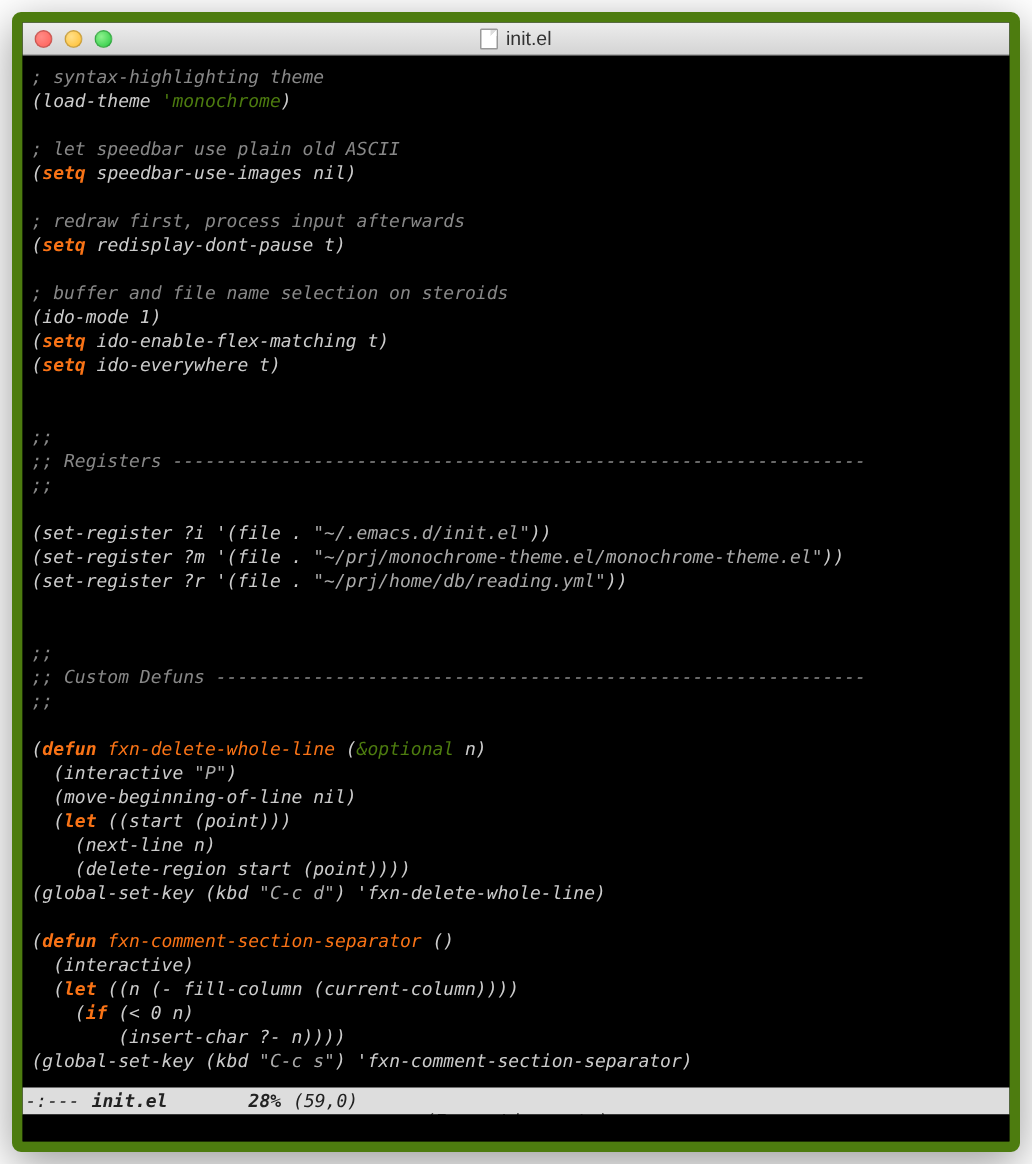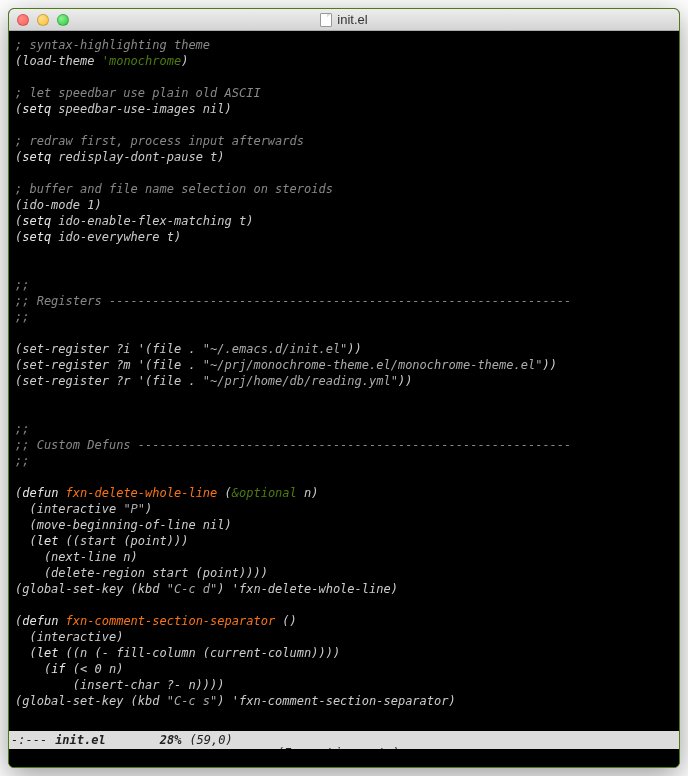--- a/index.html
+++ b/index.html
@@ -11,21 +11,21 @@
       align-items: flex-start;
       padding: 8px;
     }
     .window {
       width: 672px;
       height: 760px;
       border-radius: 6px;
       box-shadow: 0 8px 30px rgba(0,0,0,0.4);
       overflow: hidden;
       background: #000;
-      border: 1px solid #4d7c0f;
+      border: 7px solid #4d7c0f;
       display: flex;
       flex-direction: column;
     }
     .titlebar {
       height: 22px;
       background: linear-gradient(#ededed, #d4d4d4);
       display: flex;
       align-items: center;
       border-bottom: 1px solid #aaa;
       position: relative;
@@ -77,21 +77,21 @@
       background: #000;
       color: #ccc;
       font-size: 12px;
       line-height: 16px;
       padding: 6px 6px 0 6px;
       white-space: pre;
       overflow: hidden;
       font-style: italic;
     }
     .editor .c  { color: #888; }
-    .editor .kw { color: #e5e5e5; font-weight: normal; font-style: italic; text-align: center; }
+    .editor .kw { color: #f97316; font-weight: bold; font-style: italic; text-align: center; }
     .editor .fn { color: #f97316; font-style: italic; }
     .editor .sym{ color: #4d7c0f; font-style: italic;}
     .editor .str{ color: #aaa; font-style: italic;}
     .editor .p  { color: #ccc; }
     .modeline {
       height: 18px;
       background: #ddd;
       color: #222;
       font-size: 12px;
       line-height: 18px;

